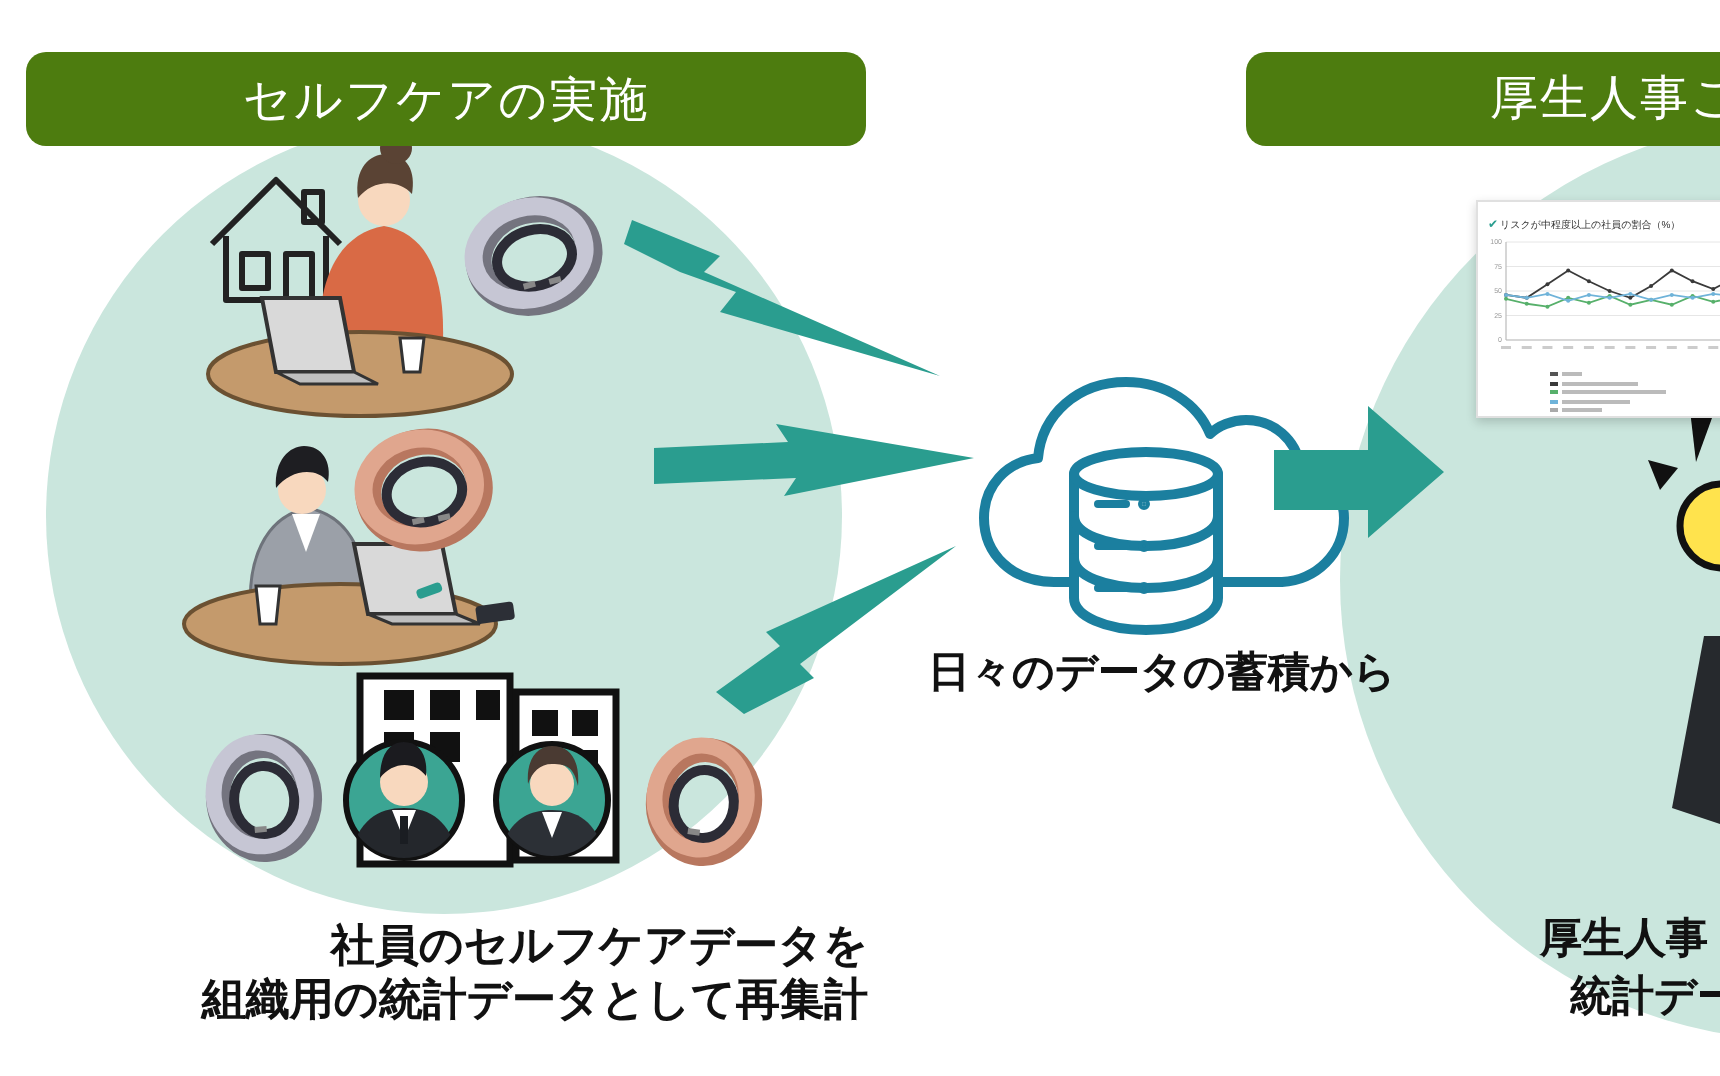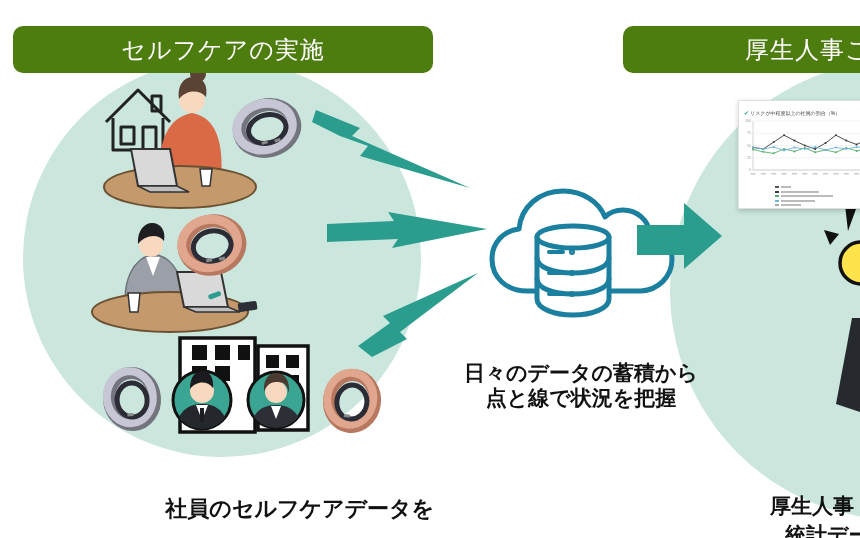--- a/index.html
+++ b/index.html
@@ -7,21 +7,21 @@
        font-family:"Liberation Sans","DejaVu Sans",sans-serif;}
   .circle{position:absolute;border-radius:50%;background:#cae6dd;}
   #left-circle{left:23px;top:59px;width:398px;height:398px;}
   #right-circle{left:670px;top:60px;width:460px;height:460px;}
   .banner{position:absolute;top:10px;height:47px;background:#4d7c0f;border-radius:10px;
           color:#fff;font-weight:normal;font-size:24px;letter-spacing:1px;margin-top:16px;}
   #left-banner{left:13px;width:420px;display:flex;align-items:center;justify-content:center;}
   #right-banner{left:623px;width:460px;}
   #right-banner .banner-text{position:absolute;left:122px;top:0;line-height:47px;white-space:nowrap;}
   #overlay{position:absolute;left:0;top:0;pointer-events:none;}
-  .caption{position:absolute;font-weight:bold;color:#111;margin-top:36px;}
+  .caption{position:absolute;font-weight:bold;color:#111;}
   #left-caption{left:34px;top:459px;width:400px;text-align:right;font-size:22px;line-height:27px;}
   #center-caption{left:431px;top:324px;width:300px;text-align:center;font-size:21px;line-height:25px;}
   #right-caption{left:770px;top:455px;font-size:21px;line-height:29px;white-space:nowrap;}
   #right-caption .line2{margin-left:15px;}
   #chart-panel{position:absolute;left:738px;top:100px;width:135px;height:107px;background:#fff;
                border:1px solid #e0e0e0;box-shadow:0 2px 5px rgba(0,0,0,.18);}
   #chart-title{position:absolute;left:5px;top:8px;font-size:5px;color:#333;white-space:nowrap;}
   #chart-title .check{color:#2a9d8f;font-size:6px;margin-right:1px;}
   #mini-chart{position:absolute;left:3px;top:17px;}
   #chart-legend{position:absolute;left:36px;top:84px;}
@@ -274,21 +274,21 @@
 
 <div id="left-banner" class="banner">
   <span class="banner-text">セルフケアの実施</span>
 </div>
 <div id="right-banner" class="banner">
   <span class="banner-text">厚生人事ご担</span>
 </div>
 
 <div id="left-caption" class="caption">
   <div>社員のセルフケアデータを</div>
+  <div>組織用の統計データとして再集計</div>
 </div>
 <div id="center-caption" class="caption">
   <div>日々のデータの蓄積から</div>
-  <div>点と線で状況を把握</div>
 </div>
 <div id="right-caption" class="caption">
   <div>厚生人事</div>
   <div class="line2">統計デー</div>
 </div>
 
 </body></html>

